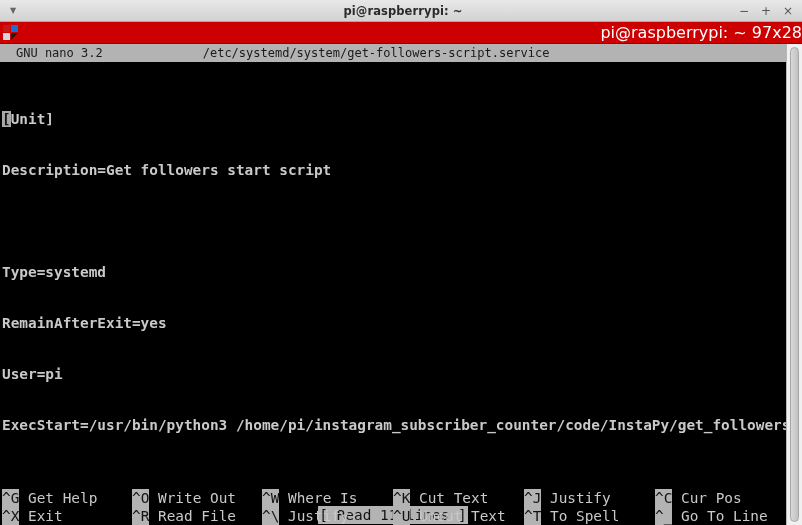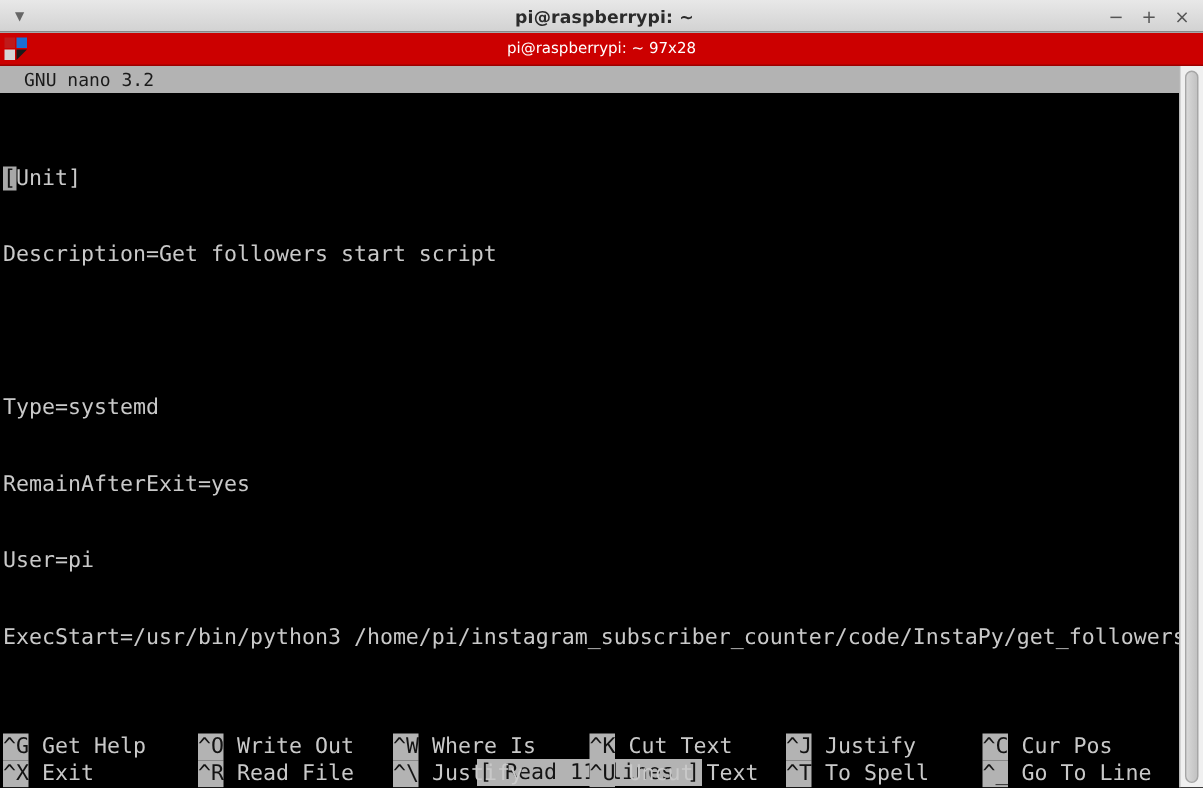--- a/index.html
+++ b/index.html
@@ -98,22 +98,22 @@
     display: block;
   }
   .pi-sq-tl { left: 1px;  top: 2px;  width: 7px; height: 7px; background: #c01a1a; }
   .pi-sq-tr { left: 9px;  top: 2px;  width: 7px; height: 7px; background: #1a6fd4; }
   .pi-sq-bl { left: 1px;  top: 10px; width: 7px; height: 7px; background: #d6d6d6; }
   .pi-sq-br { left: 9px;  top: 10px; width: 0; height: 0;
               border-left: 7px solid #1a1a1a; border-bottom: 7px solid transparent; }
   .tab-title {
     position: absolute;
     left: 0; right: 0;
-    text-align: center;
-    font-size: 10px;
+    text-align: right;
+    font-size: 16px;
     color: #ffffff;
     pointer-events: none;
   }
 
   
   .term-wrap {
     flex: 1 1 auto;
     display: flex;
     background: #000;
     position: relative;
@@ -149,20 +149,21 @@
   .nano-body {
     padding-top: 15px;
     padding-left: 2px;
     white-space: pre;
   }
   .code-line {
     height: 17px;
     line-height: 17px;
     white-space: pre;
     color: #c9c9c9;
+    font-weight: bold;
   }
   .code-line.blank { color: transparent; }
   .cursor-block {
     background: #a8a8a8;
     color: #121212;
   }
 
   
   .nano-status-row {
     position: absolute;
@@ -259,20 +260,21 @@
     </div>
     <div class="tab-title">pi@raspberrypi: ~ 97x28</div>
   </div>
 
   <div class="term-wrap">
 
     <div class="term">
 
       <div class="nano-header">
         <span class="nh-ver">GNU nano 3.2</span>
+        <span class="nh-file">/etc/systemd/system/get-followers-script.service</span>
       </div>
 
       <div class="nano-body">
         <div class="code-line"><span class="cursor-block">[</span><span>Unit]</span></div>
         <div class="code-line">Description=Get followers start script</div>
         <div class="code-line blank">&nbsp;</div>
         <div class="code-line">Type=systemd</div>
         <div class="code-line">RemainAfterExit=yes</div>
         <div class="code-line">User=pi</div>
         <div class="code-line">ExecStart=/usr/bin/python3 /home/pi/instagram_subscriber_counter/code/InstaPy/get_followers.py</div>

